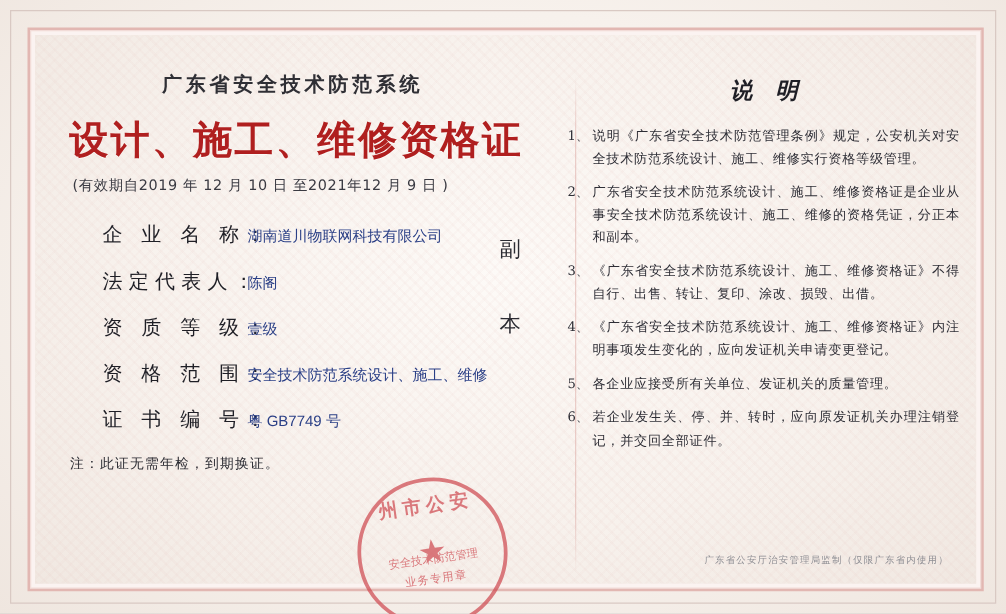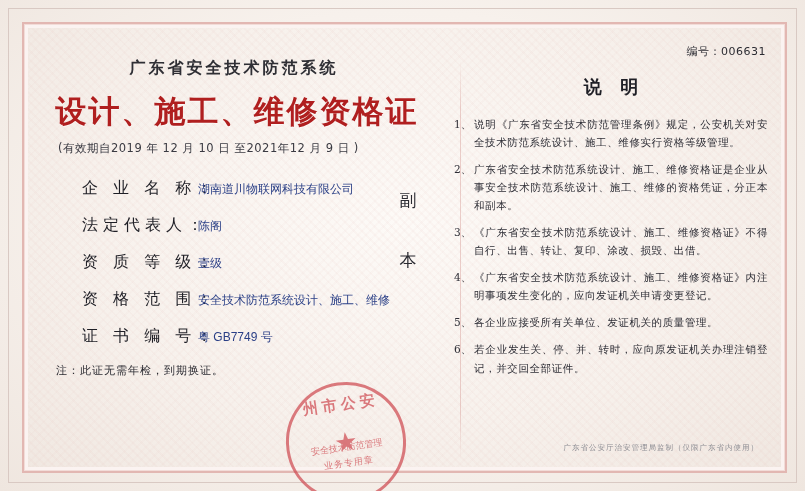--- a/index.html
+++ b/index.html
@@ -166,20 +166,21 @@
     padding-right:8px;
   }
   .right-title{
     text-align:center;
     font-family:"DejaVu Serif", serif;
     font-size:18px;
     font-weight:bold;
     color:#1f1f26;
     letter-spacing:6px;
     margin-top:16px;
+    font-style:italic;
   }
   .notes{
     margin-top:16px;
     padding-right:6px;
   }
   .note{
     display:flex;
     margin-bottom:9px;
     font-size:10.5px;
     line-height:1.72;
@@ -246,21 +247,20 @@
     </div>
 
     <div class="seal">
       <div class="seal-top">州市公安</div>
       <div class="star">★</div>
       <div class="seal-mid">安全技术防范管理</div>
       <div class="seal-bot">业务专用章</div>
     </div>
 
     <div class="right" style="left:430px;top:20px;">
-      <div class="cert-no">编号：006631</div>
       <div class="right-title">说 明</div>
 
       <div class="notes">
         <div class="note">
           <span class="num">1、</span>
           <span class="txt">说明《广东省安全技术防范管理条例》规定，公安机关对安全技术防范系统设计、施工、维修实行资格等级管理。</span>
         </div>
         <div class="note">
           <span class="num">2、</span>
           <span class="txt">广东省安全技术防范系统设计、施工、维修资格证是企业从事安全技术防范系统设计、施工、维修的资格凭证，分正本和副本。</span>

